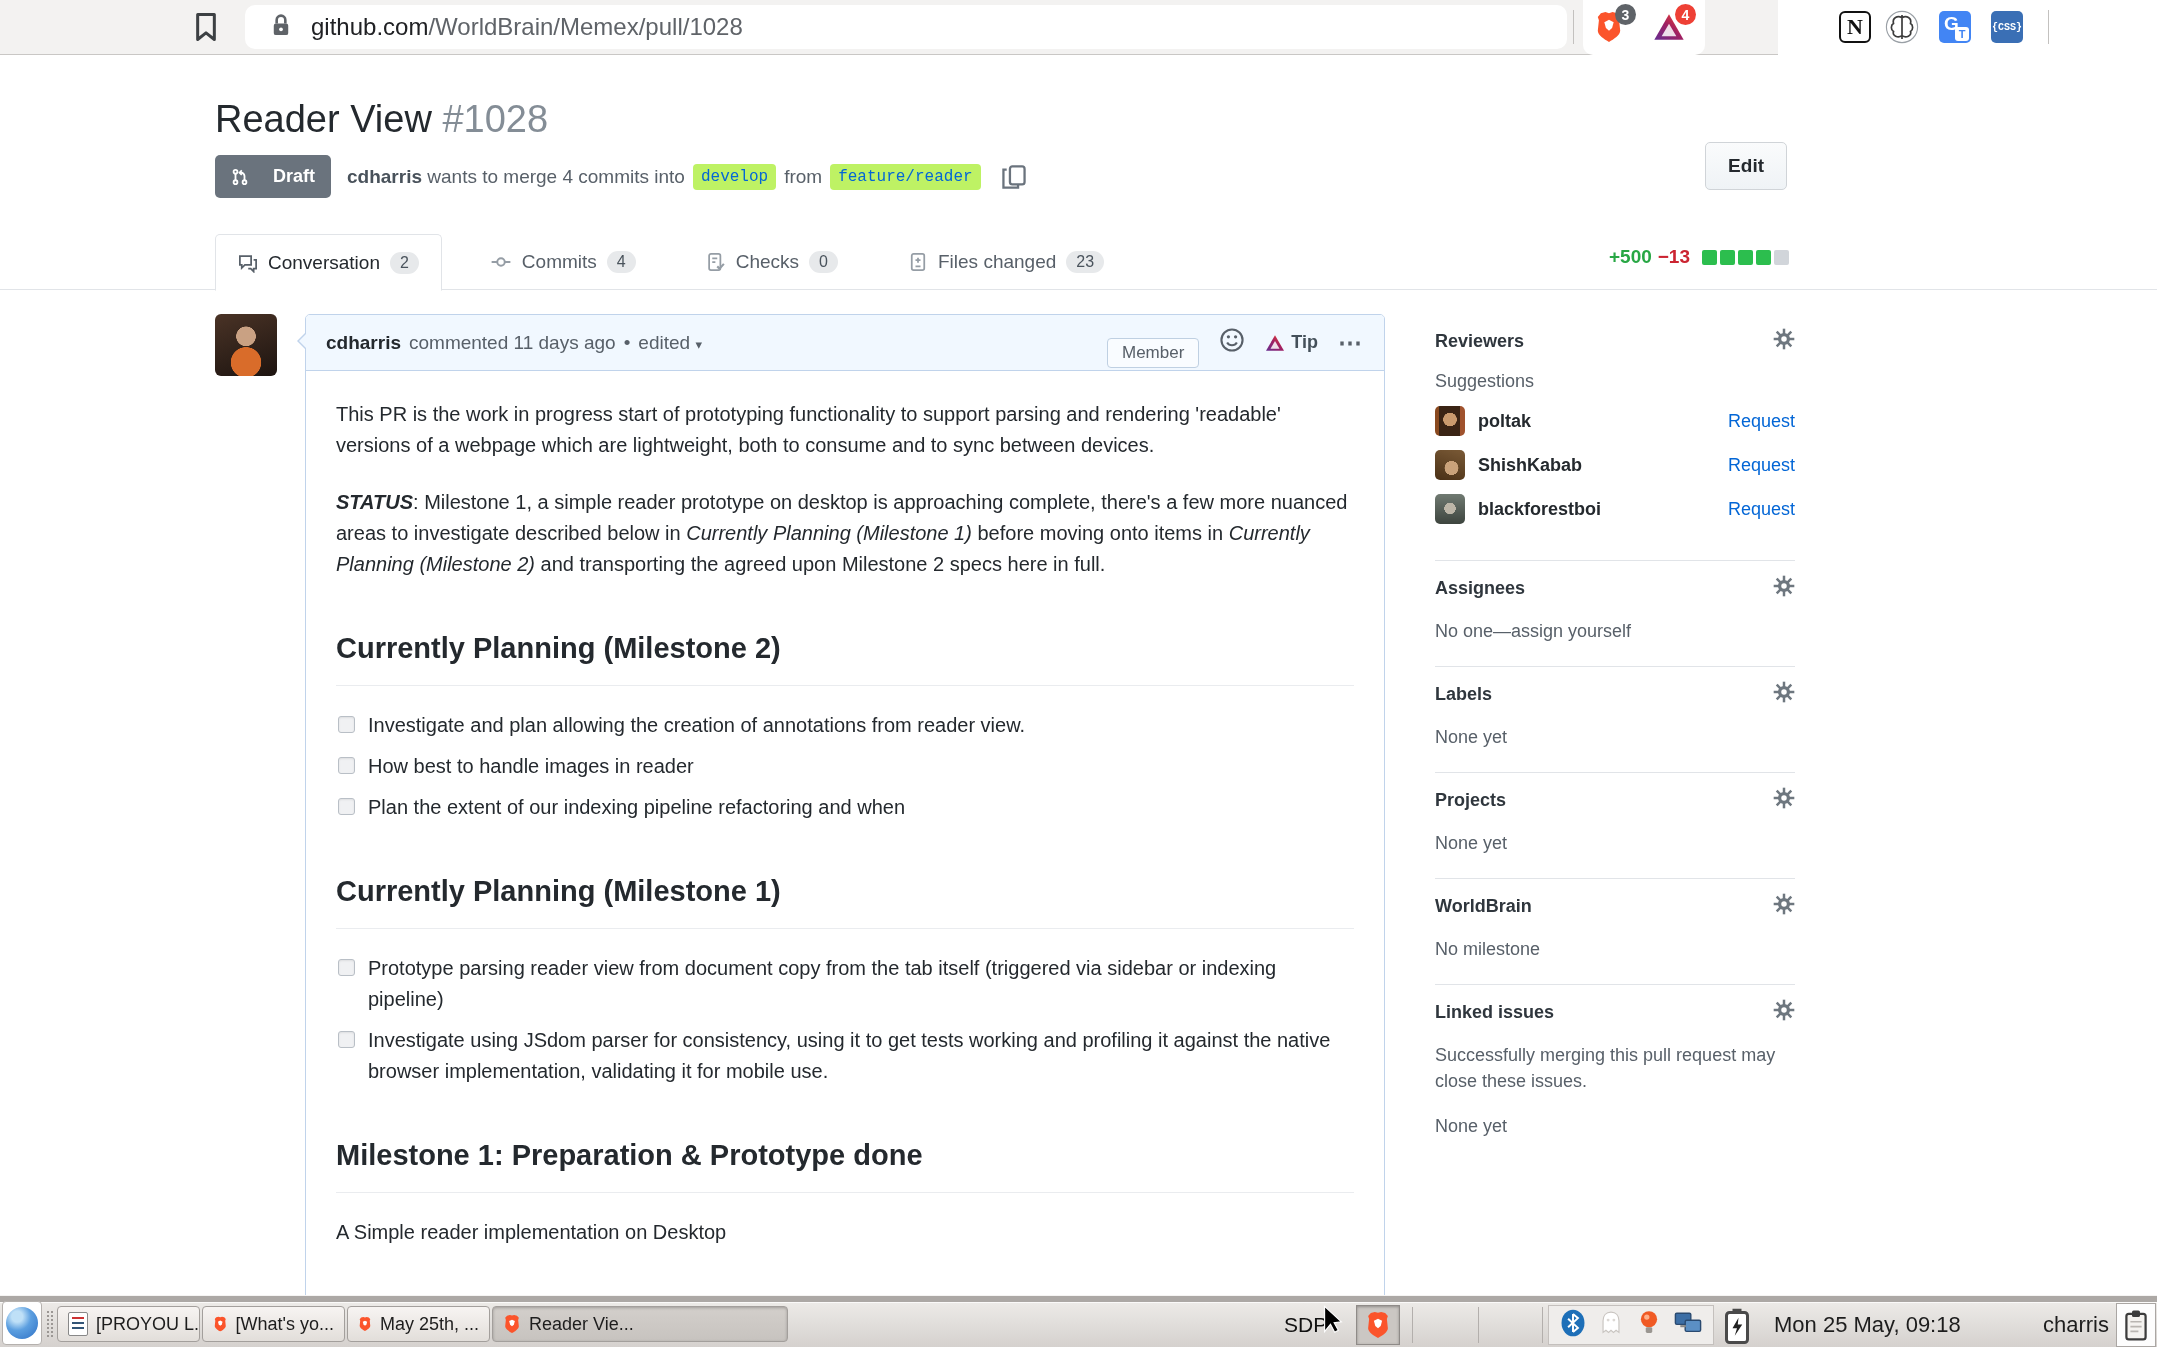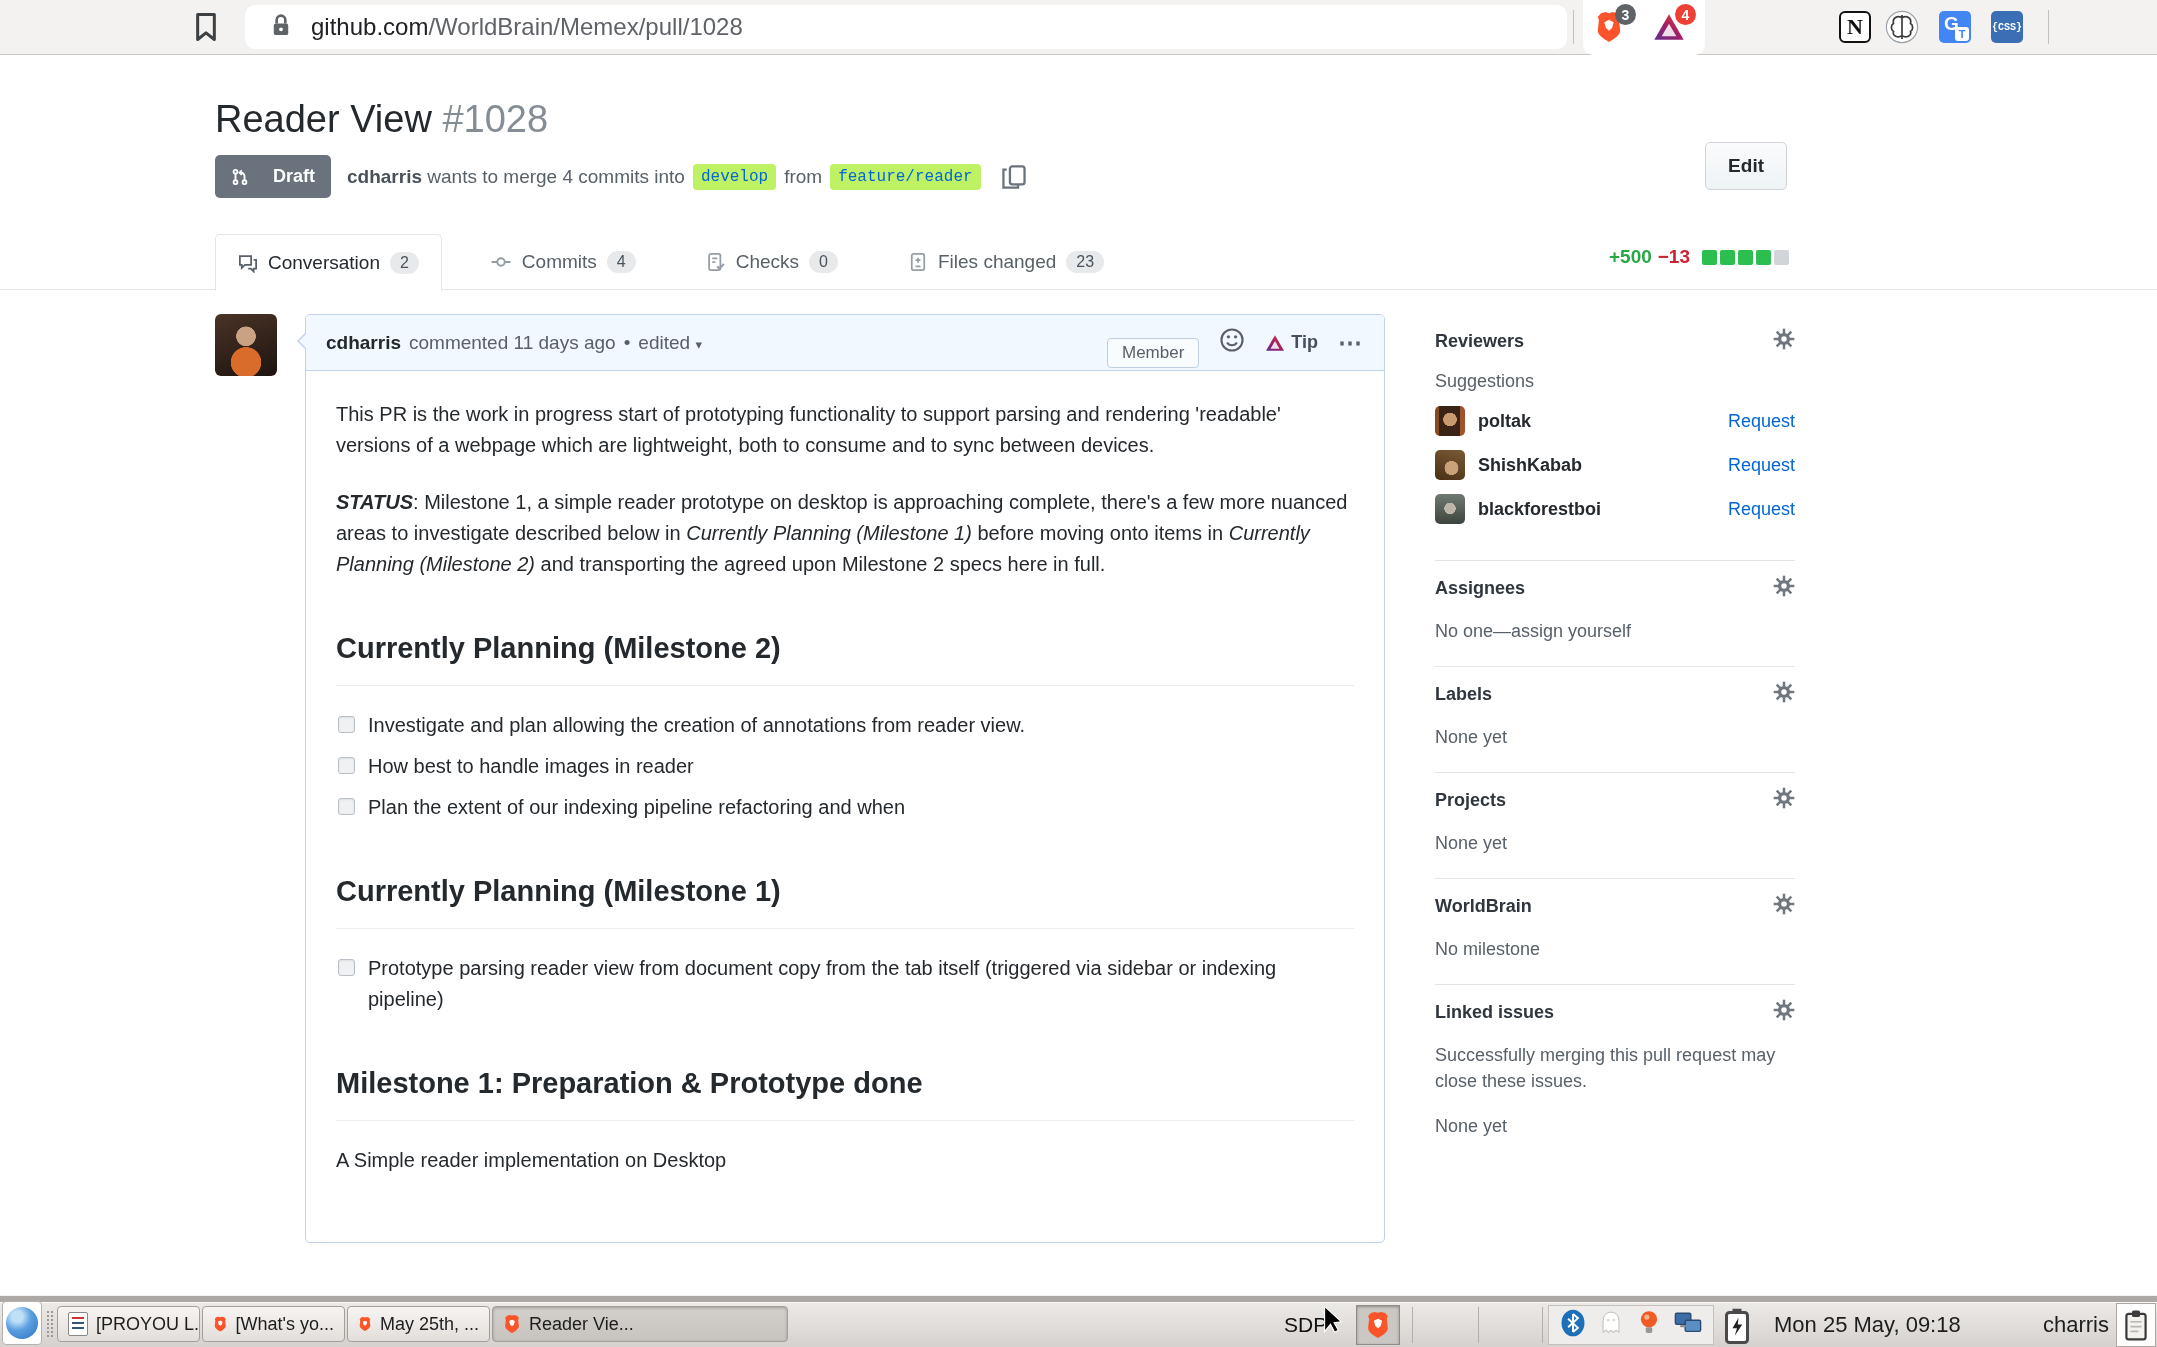--- a/index.html
+++ b/index.html
@@ -1,20 +1,20 @@
 <!DOCTYPE html>
 <html><head>
 <meta charset="utf-8">
 <style>
   * { margin:0; padding:0; box-sizing:border-box; }
   html,body { width:2157px; height:1347px; overflow:hidden; }
   body { position:relative; background:#fff; font-family:"Liberation Sans", sans-serif; color:#24292e; }
 
   
-  .browser-bar { position:absolute; top:0; left:0; width:2157px; height:55px; background:#f3f2f1; border-bottom:1px solid #c9c7c5; }
+  .browser-bar { position:absolute; top:0; left:0; width:1778px; height:55px; background:#f3f2f1; border-bottom:1px solid #c9c7c5; }
   .bookmark-btn { position:absolute; left:192px; top:12px; width:30px; height:30px; }
   .url-field { position:absolute; left:245px; top:5px; width:1322px; height:44px; background:#fff; border-radius:10px; display:flex; align-items:center; padding-left:24px; }
   .lock-ic { margin-right:18px; }
   .url-text { font-size:24px; color:#202124; white-space:nowrap; }
   .url-text .path { color:#5f6368; }
   .bar-sep { position:absolute; top:10px; width:1px; height:34px; background:#c3c1bf; }
   .ext-pill { position:absolute; left:1583px; top:0; width:122px; height:55px; background:#fff; border-radius:0 0 10px 10px; }
   .bar-icon { position:absolute; top:10px; width:34px; height:34px; display:flex; align-items:center; justify-content:center; }
   .badge { position:absolute; top:-6px; right:-10px; min-width:21px; height:21px; border-radius:11px; color:#fff; font-size:14px; font-weight:bold; display:flex; align-items:center; justify-content:center; padding:0 4px; }
   .badge.gray { background:#5f6368; }
@@ -323,20 +323,24 @@
                 <span class="cbox"></span>
                 <span>Plan the extent of our indexing pipeline refactoring and when</span>
               </li>
           </ul>
           <h2>Currently Planning (Milestone 1)</h2>
           <ul class="tasklist">
             <li>
                 <span class="cbox"></span>
                 <span>Prototype parsing reader view from document copy from the tab itself (triggered via sidebar or indexing pipeline)</span>
               </li>
+            <li>
+                <span class="cbox"></span>
+                <span>Investigate using JSdom parser for consistency, using it to get tests working and profiling it against the native browser implementation, validating it for mobile use.</span>
+              </li>
           </ul>
           <h2>Milestone 1: Preparation &amp; Prototype done</h2>
           <p>A Simple reader implementation on Desktop</p>
         </div>
       </div>
     </div>
 
     <div class="sidebar">
       <div class="sb-section">
         <div class="sb-title-row">

